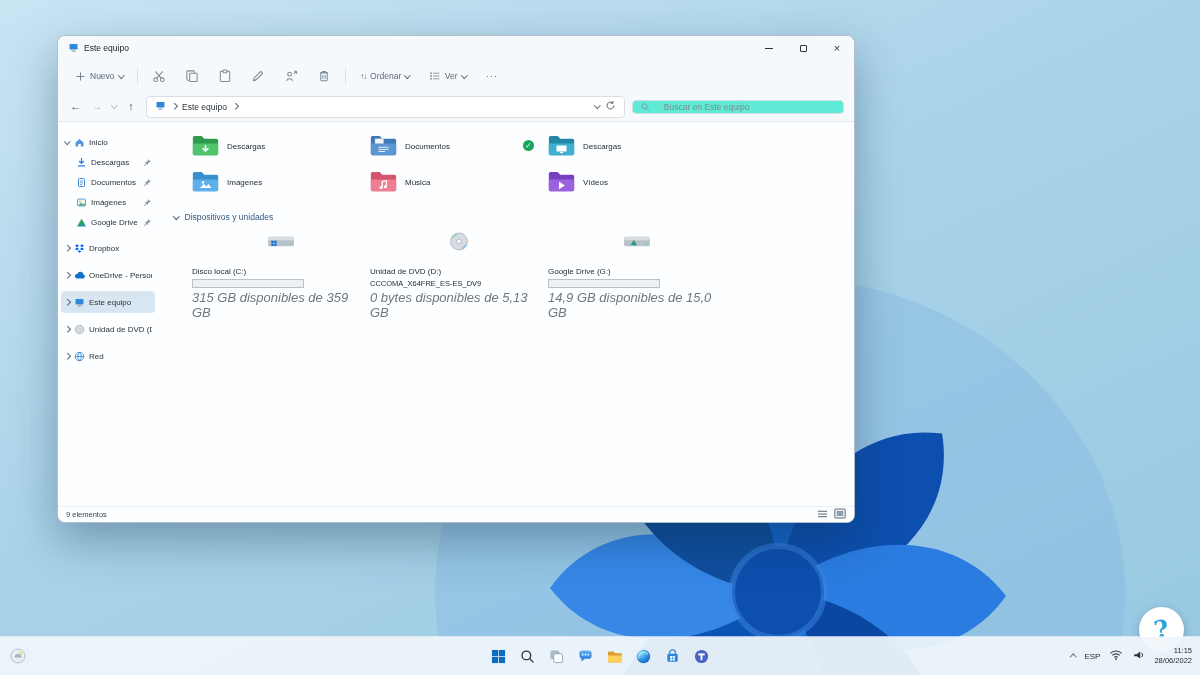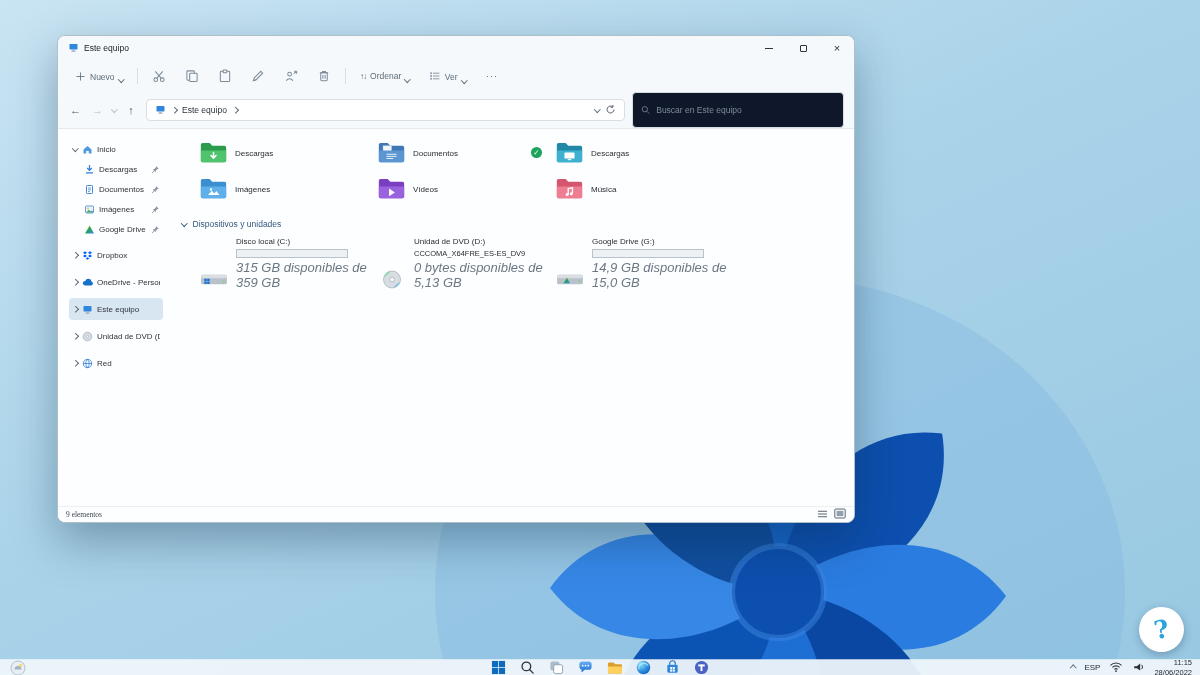--- a/index.html
+++ b/index.html
@@ -19,80 +19,80 @@
   .titlebar { flex: 0 0 24px; background: #f5f9fc; display: flex; align-items: center; padding-left: 10px; }
   .tb-title { display: flex; align-items: center; gap: 5px; font-size: 8.5px; color: #222; }
   .win-controls { margin-left: auto; display: flex; height: 100%; }
   .wc { width: 34px; display: flex; align-items: center; justify-content: center; color: #333; }
   .wc-min-bar { width: 8px; height: 1px; background: #333; }
   .wc-max-box { width: 7px; height: 7px; border: 1px solid #333; border-radius: 1px; }
   .wc-close { font-size: 11px; line-height: 1; }
 
   .toolbar { flex: 0 0 32px; background: #f5f9fc; display: flex; align-items: center;
              padding: 0 12px; gap: 9px; color: #5d6b78; font-size: 8.5px; }
-  .t-btn { display: flex; align-items: flex-end; gap: 4px; padding: 3px 5px; border-radius: 4px; }
+  .t-btn { display: flex; align-items: center; gap: 4px; padding: 3px 5px; border-radius: 4px; }
   .t-sep { width: 1px; height: 16px; background: #d8dfe5; }
   .t-more { font-size: 9px; letter-spacing: 1px; padding: 3px 6px; }
   .glyph-sort { font-size: 8px; letter-spacing: -1px; }
 
   .navbar { flex: 0 0 30px; background: #f5f9fc; border-bottom: 1px solid #e4eaef;
             display: flex; align-items: center; padding: 0 10px; gap: 7px; color: #45515c; }
   .nav-arrow { font-size: 11px; width: 15px; text-align: center; line-height: 1; }
   .disabled { color: #b2bfc9; }
   .chev { display: inline-block; width: 4.5px; height: 4.5px;
           border-right: 1px solid #5d6b78; border-bottom: 1px solid #5d6b78; }
   .chev.d { transform: rotate(45deg); margin-top: -2px; }
   .chev.r { transform: rotate(-45deg); }
   .chev.u { transform: rotate(-135deg); margin-top: 2px; }
   .chev.dis { border-color: #b2bfc9; }
   .addr { flex: 1; height: 22px; background: #fff; border: 1px solid #d7dee4; border-radius: 4px;
           display: flex; align-items: center; gap: 6px; padding: 0 8px; font-size: 8.5px; color: #2c3339; }
   .addr .spacer { flex: 1; }
-  .search { width: 212px; height: 36px; background: #0f172a; border: 1px solid #d7dee4; border-radius: 4px;
-            display: flex; align-items: center; gap: 6px; padding: 0 8px; }
+  .search { width: 212px; height: 14px; background: #5eead4; border: 1px solid #d7dee4; border-radius: 4px;
+            display: flex; align-items: center; gap: 14px; padding: 0 8px; }
   .search input { border: none; outline: none; width: 100%; font-size: 8.5px; color: #5d6b78;
                   font-family: inherit; background: transparent; }
   .search input::placeholder { color: #7e8b98; }
 
-  .wbody { flex: 1; display: flex; min-height: 0; background: #fdfeff; padding-left: 8px; }
+  .wbody { flex: 1; display: flex; min-height: 0; background: #fdfeff; }
 
   .sidebar { flex: 0 0 100px; width: 100px; padding: 10px 3px 0 3px; font-size: 8px; color: #2c3339; }
   .sb-item { height: 20px; display: flex; align-items: center; gap: 4px; padding: 0 3px; border-radius: 4px; }
   .sb-item.grp { height: 22px; margin-top: 5px; }
   .sb-item.selected { background: #d8e6f2; }
   .sb-item .indent { width: 8px; flex: 0 0 8px; }
   .sb-chev { flex: 0 0 6px; display: flex; justify-content: center; }
   .sb-ico { flex: 0 0 11px; display: flex; }
   .sb-label { white-space: nowrap; overflow: hidden; }
   .pin { margin-left: auto; flex: 0 0 9px; display: flex; }
 
   .content { flex: 1; padding: 10px 8px 0 16px; font-size: 8px; color: #1f262c; overflow: hidden; }
   .sec-head { display: flex; align-items: center; gap: 6px; color: #33597e; font-size: 8.5px; margin-bottom: 8px; }
   .sec-head .chev { border-color: #33597e; }
   .sec-head.second { margin-top: 16px; }
   .grid { display: grid; grid-template-columns: repeat(3, 178px); row-gap: 8px; margin-left: 18px; }
   .ftile { display: flex; align-items: center; gap: 8px; height: 28px; position: relative; border-radius: 4px; }
   .fico { flex: 0 0 27px; display: flex; }
   .badge { position: absolute; right: 14px; top: 8px; width: 11px; height: 11px; border-radius: 50%;
            background: #1da45c; color: #fff; font-size: 7.5px; display: flex; align-items: center; justify-content: center; }
-  .dtile { display: flex; gap: 8px; align-items: flex-end; }
+  .dtile { display: flex; gap: 8px; align-items: center; flex-direction: column; }
   .dico { flex: 0 0 28px; display: flex; margin-top: 1px; }
   .dinfo { display: flex; flex-direction: column; gap: 2.5px; }
   .dname { font-size: 8px; }
   .dsub { font-size: 7.5px; }
   .bar { width: 112px; height: 9px; border: 1px solid #b9c2ca; background: #eef1f4; }
   .bar .fill { height: 100%; background: #3a8edb; }
   .ddetail { font-size: 13px; color: #6b7884; font-style: italic; }
 
   .statusbar { flex: 0 0 16px; border-top: 1px solid #eceff2; display: flex; align-items: center;
-               padding: 0 8px; font-size: 7.5px; color: #3c464f; background: #fdfeff; font-family: Liberation Serif, serif; }
+               padding: 0 8px; font-size: 7.5px; color: #3c464f; background: #fdfeff; }
   .sbr { margin-left: auto; display: flex; gap: 6px; align-items: center; }
 
   
-  .taskbar { position: absolute; left: 0; right: 0; bottom: 0; height: 15px;
+  .taskbar { position: absolute; left: 0; right: 0; bottom: 0; height: 38px;
              background: rgba(239,245,250,.94); box-shadow: 0 -1px 0 rgba(255,255,255,.65);
              display: flex; align-items: center; z-index: 10; }
   .tk-corner { position: absolute; left: 10px; display: flex; }
   .tk-center { position: absolute; left: 50%; transform: translateX(-50%); display: flex; gap: 4px; align-items: center; }
   .tk-btn { width: 25px; height: 25px; border-radius: 4px; display: flex; align-items: center; justify-content: center; }
   .tk-right { position: absolute; right: 8px; display: flex; align-items: center; gap: 9px; font-size: 8px; color: #1f262c; }
   .clock { text-align: right; font-size: 7.5px; line-height: 1.3; }
 
   .logo { position: absolute; right: 16px; bottom: 23px; width: 45px; height: 45px; border-radius: 50%;
           background: #fff; box-shadow: 0 3px 8px rgba(20,50,90,.3); display: flex; align-items: center;
@@ -470,39 +470,39 @@
                   <path d="M9.5 20 l4.5-5 3 3.2 2.5-2.7 3.5 4.5 z" fill="#fff"></path>
                   <circle cx="13" cy="13.5" r="1.4" fill="#fff"></circle>
                 </svg>
             </span>
             <span class="flabel">Imágenes</span>
           </div>
 
           <div class="ftile">
             <span class="fico">
               <svg width="27" height="22" viewBox="0 0 32 26">
-                  <path d="M1 3 a2 2 0 0 1 2-2 h8.5 l3 3.5 H29 a2 2 0 0 1 2 2 V22 a2 2 0 0 1-2 2 H3 a2 2 0 0 1-2-2 Z" fill="#7a3fc1"></path>
-                  <path d="M1 10 H31 V22 a2 2 0 0 1-2 2 H3 a2 2 0 0 1-2-2 Z" fill="#9a63dd"></path>
-                  <path d="M13 12.5 l7 4.5 -7 4.5 z" fill="#fff"></path>
-                </svg>
-            </span>
-            <span class="flabel">Vídeos</span>
-          </div>
-
-          <div class="ftile">
-            <span class="fico">
-              <svg width="27" height="22" viewBox="0 0 32 26">
                   <path d="M1 3 a2 2 0 0 1 2-2 h8.5 l3 3.5 H29 a2 2 0 0 1 2 2 V22 a2 2 0 0 1-2 2 H3 a2 2 0 0 1-2-2 Z" fill="#d4566e"></path>
                   <path d="M1 10 H31 V22 a2 2 0 0 1-2 2 H3 a2 2 0 0 1-2-2 Z" fill="#ef7d92"></path>
                   <path d="M14.5 19.5 V12.5 l5-1 v6.5" stroke="#fff" stroke-width="1.6" fill="none"></path>
                   <circle cx="13.2" cy="19.6" r="1.8" fill="#fff"></circle>
                   <circle cx="18.2" cy="18.6" r="1.8" fill="#fff"></circle>
                 </svg>
             </span>
             <span class="flabel">Música</span>
+          </div>
+
+          <div class="ftile">
+            <span class="fico">
+              <svg width="27" height="22" viewBox="0 0 32 26">
+                  <path d="M1 3 a2 2 0 0 1 2-2 h8.5 l3 3.5 H29 a2 2 0 0 1 2 2 V22 a2 2 0 0 1-2 2 H3 a2 2 0 0 1-2-2 Z" fill="#7a3fc1"></path>
+                  <path d="M1 10 H31 V22 a2 2 0 0 1-2 2 H3 a2 2 0 0 1-2-2 Z" fill="#9a63dd"></path>
+                  <path d="M13 12.5 l7 4.5 -7 4.5 z" fill="#fff"></path>
+                </svg>
+            </span>
+            <span class="flabel">Vídeos</span>
           </div>
         </div>
 
         <div class="sec-head second">
           <span class="chev d"></span>
           <span>Dispositivos y unidades</span>
         </div>
 
         <div class="grid">
 

